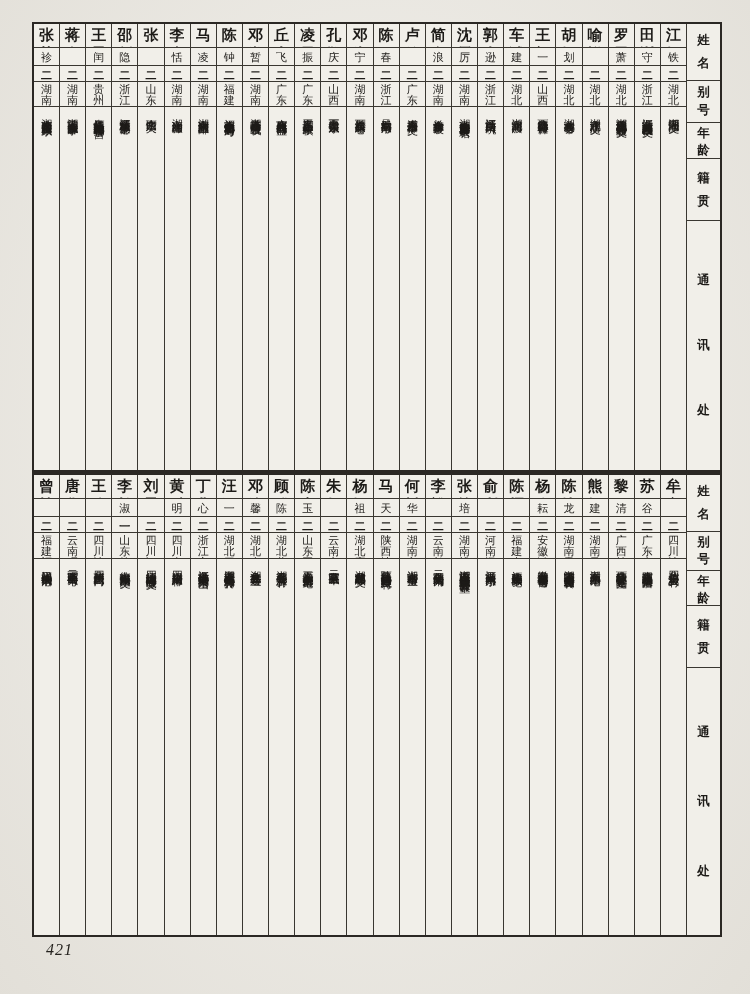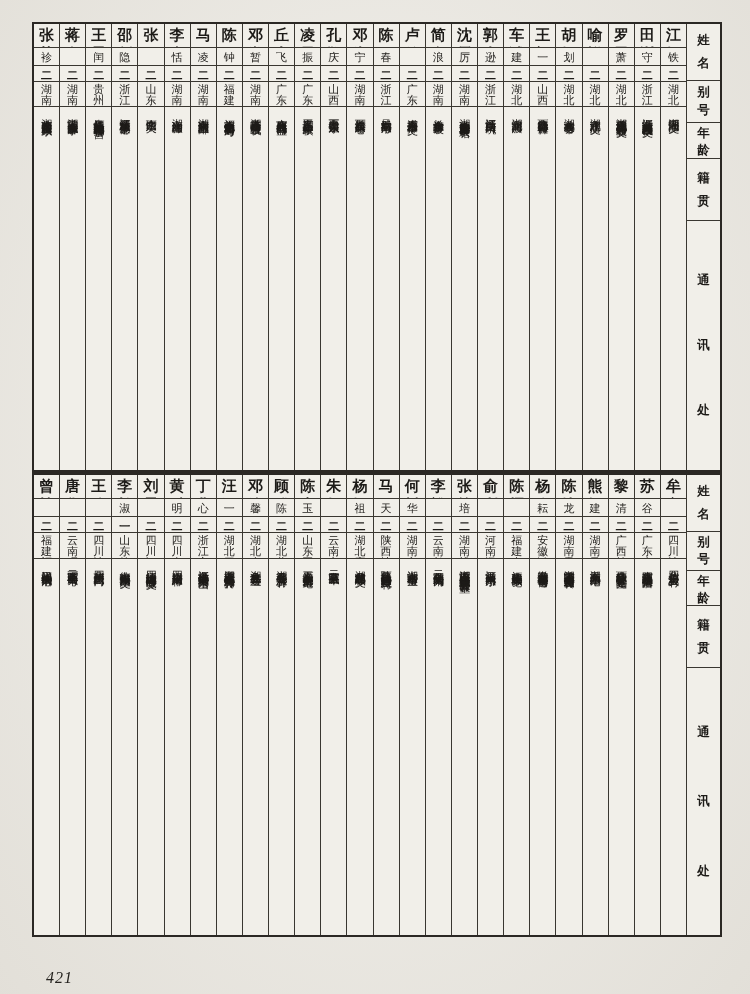--- a/index.html
+++ b/index.html
@@ -22,21 +22,21 @@
   .rh-alias  { height:42px; font-size:11px; }
   .rh-age    { height:36px; font-size:11px; font-weight:bold; }
   .rh-origin { height:62px; font-size:11px; line-height:1; }
   .rh-addr   { flex:1 1 auto; text-align:center; padding:3px 0; }
   .band-bottom .rh-alias { height:39px; }
   .band-bottom .rh-age   { height:35px; }
   .header-col .stack { font-weight:bold; font-size:12.5px; }
   .vtext { writing-mode:vertical-rl; text-orientation:upright; display:inline-block;
            height:calc(100% - 2px); font-size:11px; line-height:12.5px; letter-spacing:0.5px; text-align:left; }
   .page-number { position:absolute; left:46px; top:941px; font-size:16px; font-style:italic;
-                 color:#24221e; letter-spacing:1px; z-index:2;margin-top:28px; }
+                 color:#24221e; letter-spacing:1px; z-index:2; }
 </style>
 </head>
 <body>
 
 <div class="page">
   <div class="table-outer">
 
     <div class="band band-top">
       <div class="col header-col">
         <div class="cell stack rh-name">

